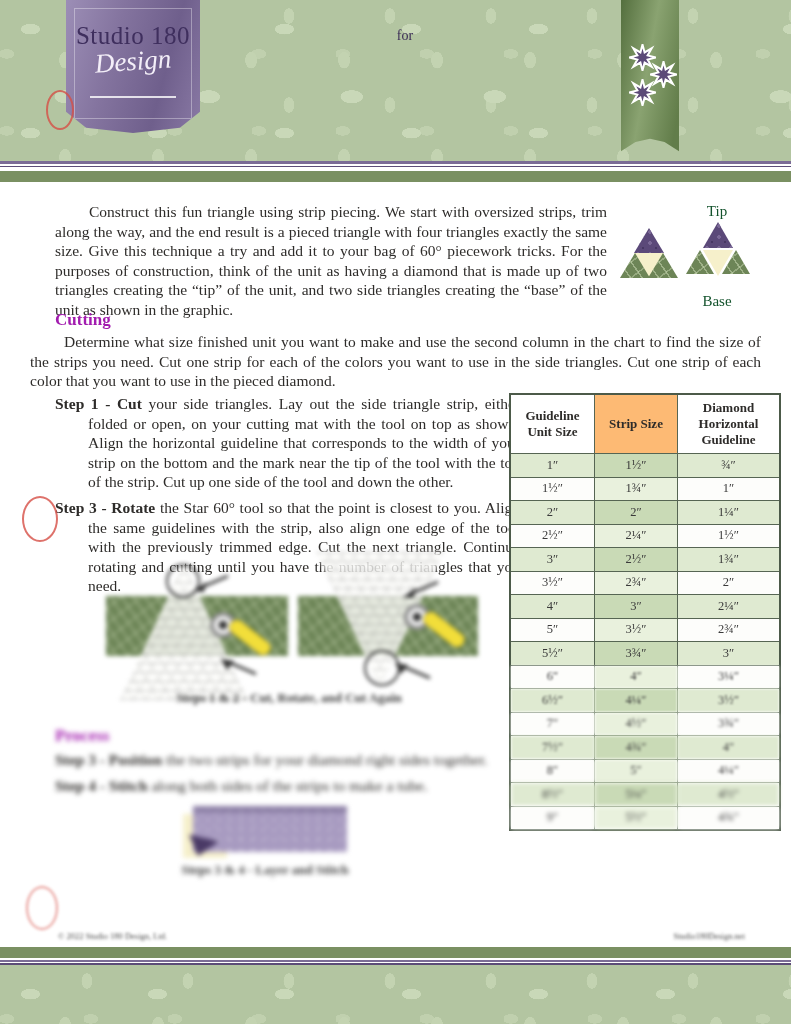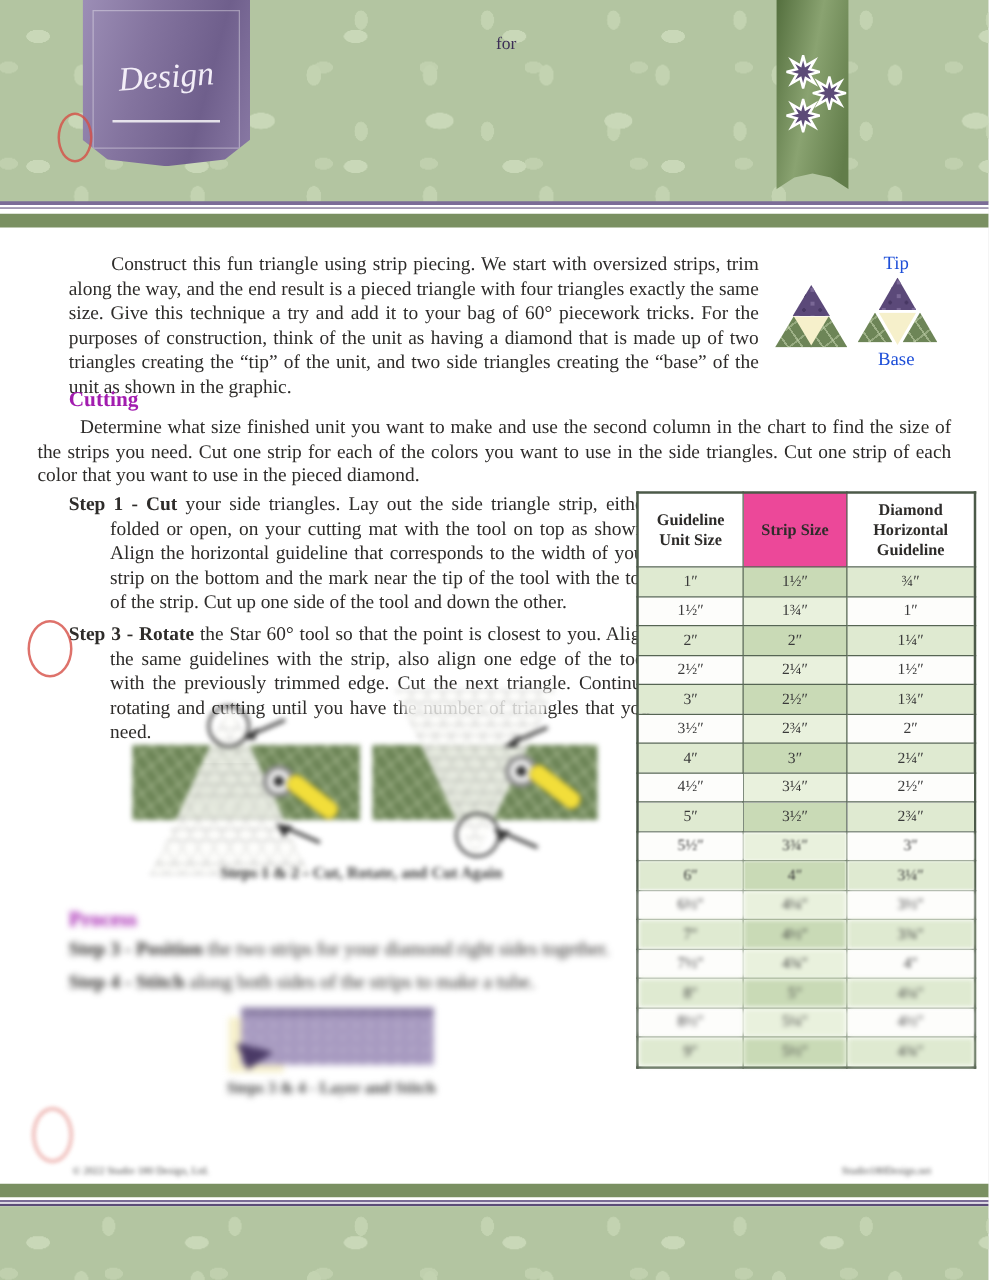--- a/index.html
+++ b/index.html
@@ -59,27 +59,27 @@
   .tri-up{clip-path:polygon(50% 0,0 100%,100% 100%);}
   .tri-down{clip-path:polygon(0 0,100% 0,50% 100%);}
   .pat-purple{background-color:#5b4979;background-image:
       radial-gradient(circle 3px at 4px 4px, #7a6896 60%, rgba(0,0,0,0) 62%),
       radial-gradient(circle 2.5px at 9px 8px, #473763 60%, rgba(0,0,0,0) 62%);
       background-size:12px 11px,13px 12px;}
   .pat-cream{background-color:#f6f0cb;}
   .pat-green{background-color:#6d8557;background-image:
       repeating-linear-gradient(55deg, rgba(0,0,0,0) 0 8px, rgba(199,214,176,.55) 8px 9.5px),
       repeating-linear-gradient(-38deg, rgba(0,0,0,0) 0 11px, rgba(199,214,176,.45) 11px 12.5px);}
-  .diagram-label{font-size:15px;color:#1d4ed8;text-align:center;}
+  .diagram-label{font-size:15px;color:#14532d;text-align:center;}
   
   table.size{border-collapse:collapse;table-layout:fixed;width:248px;
     font-size:12.5px;color:#3a3a3a;border:2px solid #4c5a49;}
   table.size th{font-weight:bold;font-size:13px;height:58px;border:1.5px solid #566553;
     background:#fff;padding:0 3px;color:#2e2c2a;}
-  table.size th:nth-child(2){background:#ec4899;text-align:center;}
+  table.size th:nth-child(2){background:#fdba74;text-align:center;}
   table.size td{height:20.5px;text-align:center;border:1.5px solid #566553;}
   table.size tbody tr:nth-child(odd) td{background:#dfead1;}
   table.size tbody tr:nth-child(odd) td:nth-child(2){background:#c9dab6;}
   table.size tbody tr:nth-child(even) td{background:#fdfdfb;}
   table.size tbody tr:nth-child(even) td:nth-child(2){background:#e9f1dd;}
   table.size tbody tr:nth-child(n+8){filter:blur(.5px);}
   table.size tbody tr:nth-child(n+10){filter:blur(1px);}
   table.size tbody tr:nth-child(n+12){filter:blur(1.6px);}
   table.size tbody tr:nth-child(n+15){filter:blur(2.1px);}
   
@@ -106,20 +106,21 @@
 
   <div class="abs hdr damask"></div>
   <div class="abs stripe" style="top:161px;height:3px;background:#7b6c96;"></div>
   <div class="abs stripe" style="top:164px;height:2px;background:#ffffff;"></div>
   <div class="abs stripe" style="top:166px;height:1px;background:#5c4d78;"></div>
   <div class="abs stripe" style="top:167px;height:4px;background:#ffffff;"></div>
   <div class="abs stripe" style="top:171px;height:11px;background:#7a9062;"></div>
 
   <div class="abs logo-ribbon">
     <div class="abs logo-inner"></div>
+    <div class="abs logo-l1">Studio 180</div>
     <div class="abs logo-l2">Design</div>
     <div class="abs logo-rule"></div>
   </div>
 
   <div class="abs title-wrap">
     <div class="t-for">for</div>
   </div>
 
   <div class="abs green-ribbon">
     <svg class="star" style="left:8px;top:44px;" width="27" height="27" viewBox="0 0 27 27">
@@ -145,21 +146,21 @@
     <div class="tri tri-up pat-green" style="left:28px;top:25px;width:30px;height:25px;"></div>
   </div>
 
   <div class="abs diagram-label" style="left:686px;top:203px;width:62px;">Tip</div>
   <div class="abs" style="left:686px;top:222px;width:64px;height:58px;">
     <div class="tri tri-up pat-purple" style="left:17px;top:0;width:30px;height:26px;"></div>
     <div class="tri tri-down pat-cream" style="left:17px;top:28px;width:30px;height:26px;"></div>
     <div class="tri tri-up pat-green" style="left:0;top:28px;width:28px;height:24px;"></div>
     <div class="tri tri-up pat-green" style="left:36px;top:28px;width:28px;height:24px;"></div>
   </div>
-  <div class="abs diagram-label" style="left:686px;top:280px;width:62px;">Base</div>
+  <div class="abs diagram-label" style="left:686px;top:293px;width:62px;">Base</div>
 
   <div class="abs sect-h" style="left:55px;top:310px;">Cutting</div>
   <div class="abs body-txt indent" style="left:30px;top:332px;width:731px;">Determine what size finished unit you want to make and use the second column in the chart to find the size of the strips you need. Cut one strip for each of the colors you want to use in the side triangles. Cut one strip of each color that you want to use in the pieced diamond.</div>
 
   <div class="abs body-txt step-p" style="left:55px;top:394px;width:432px;">
     <span class="b">Step 1 - Cut</span><span> your side triangles. Lay out the side triangle strip, either folded or open, on your cutting mat with the tool on top as shown. Align the horizontal guideline that corresponds to the width of your strip on the bottom and the mark near the tip of the tool with the top of the strip. Cut up one side of the tool and down the other.</span>
   </div>
   <div class="abs body-txt step-p" style="left:55px;top:498px;width:432px;">
     <span class="b">Step 3 - Rotate</span><span> the Star 60° tool so that the point is closest to you. Align the same guidelines with the strip, also align one edge of the tool with the previously trimmed edge. Cut the next triangle. Continue rotating and cutting until you have the number of triangles that you need.</span>
   </div>
@@ -205,25 +206,20 @@
             <td>3½″</td>
             <td>2¾″</td>
             <td>2″</td>
           </tr>
           <tr>
             <td>4″</td>
             <td>3″</td>
             <td>2¼″</td>
           </tr>
           <tr>
-            <td>4½″</td>
-            <td>3¼″</td>
-            <td>2½″</td>
-          </tr>
-          <tr>
             <td>5″</td>
             <td>3½″</td>
             <td>2¾″</td>
           </tr>
           <tr>
             <td>5½″</td>
             <td>3¾″</td>
             <td>3″</td>
           </tr>
           <tr>

